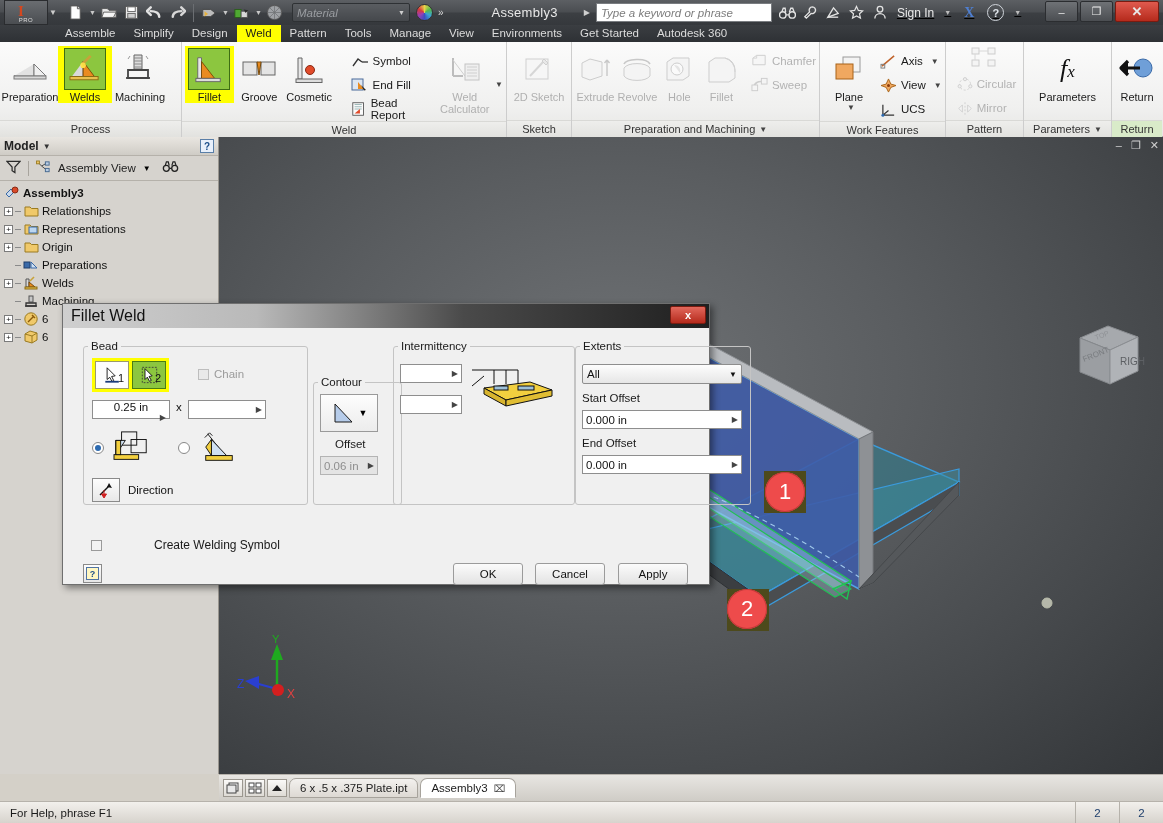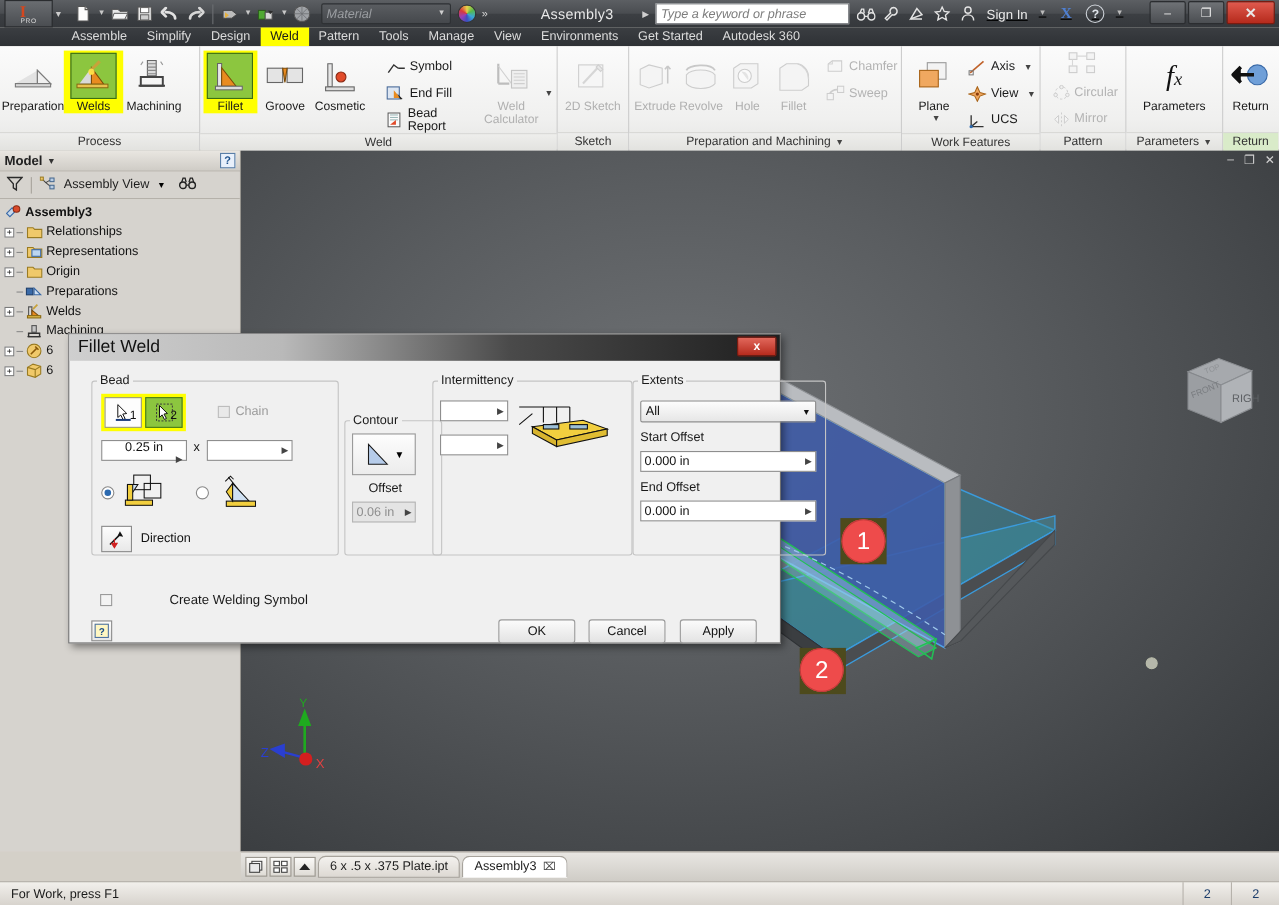--- a/index.html
+++ b/index.html
@@ -1084,20 +1084,20 @@
     <div class="dtab">
       <span>6 x .5 x .375 Plate.ipt</span>
     </div>
     <div class="dtab active">
       <span>Assembly3</span>
       <span style="font-size:10px;color:#444;">⌧</span>
     </div>
   </div>
 
   <div class="statusbar">
-    <span class="msg">For Work, press F1</span>
+    <span class="msg">For Help, phrase F1</span>
     <span style="margin-left:auto;display:flex;">
       <span class="stcell">2</span>
       <span class="stcell">2</span>
     </span>
   </div>
 
 </div>
 
 </body></html>

